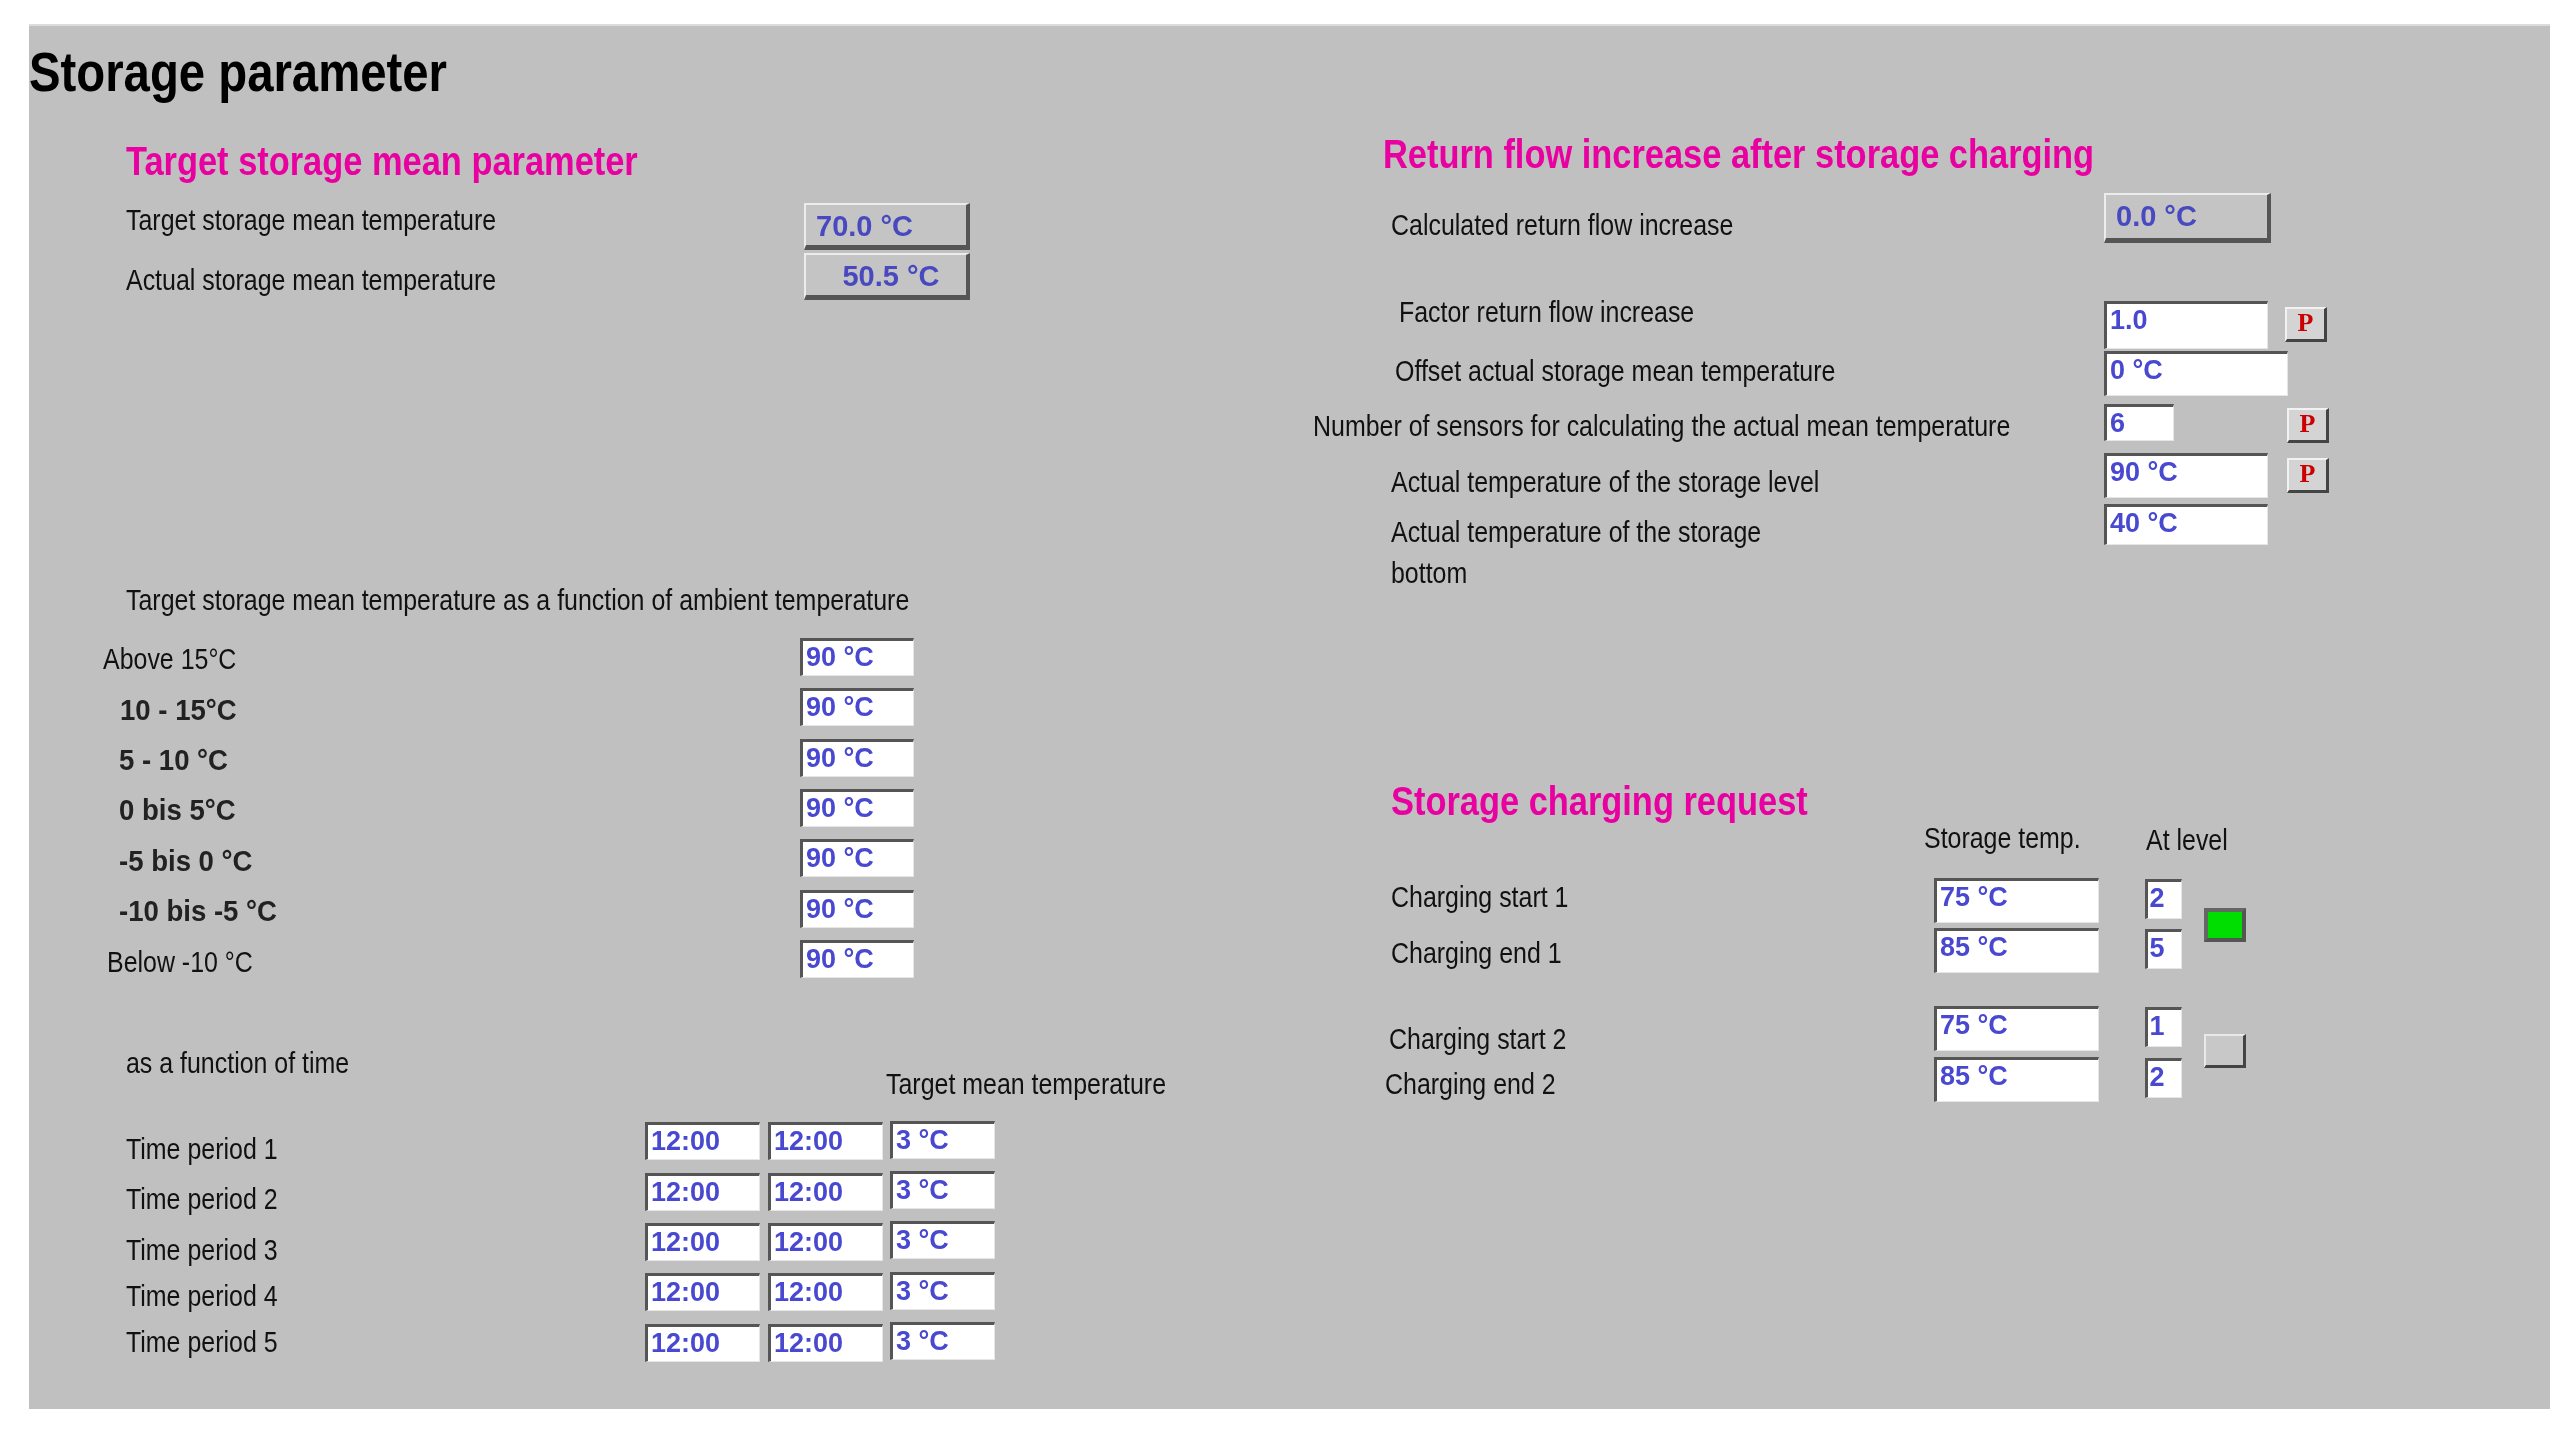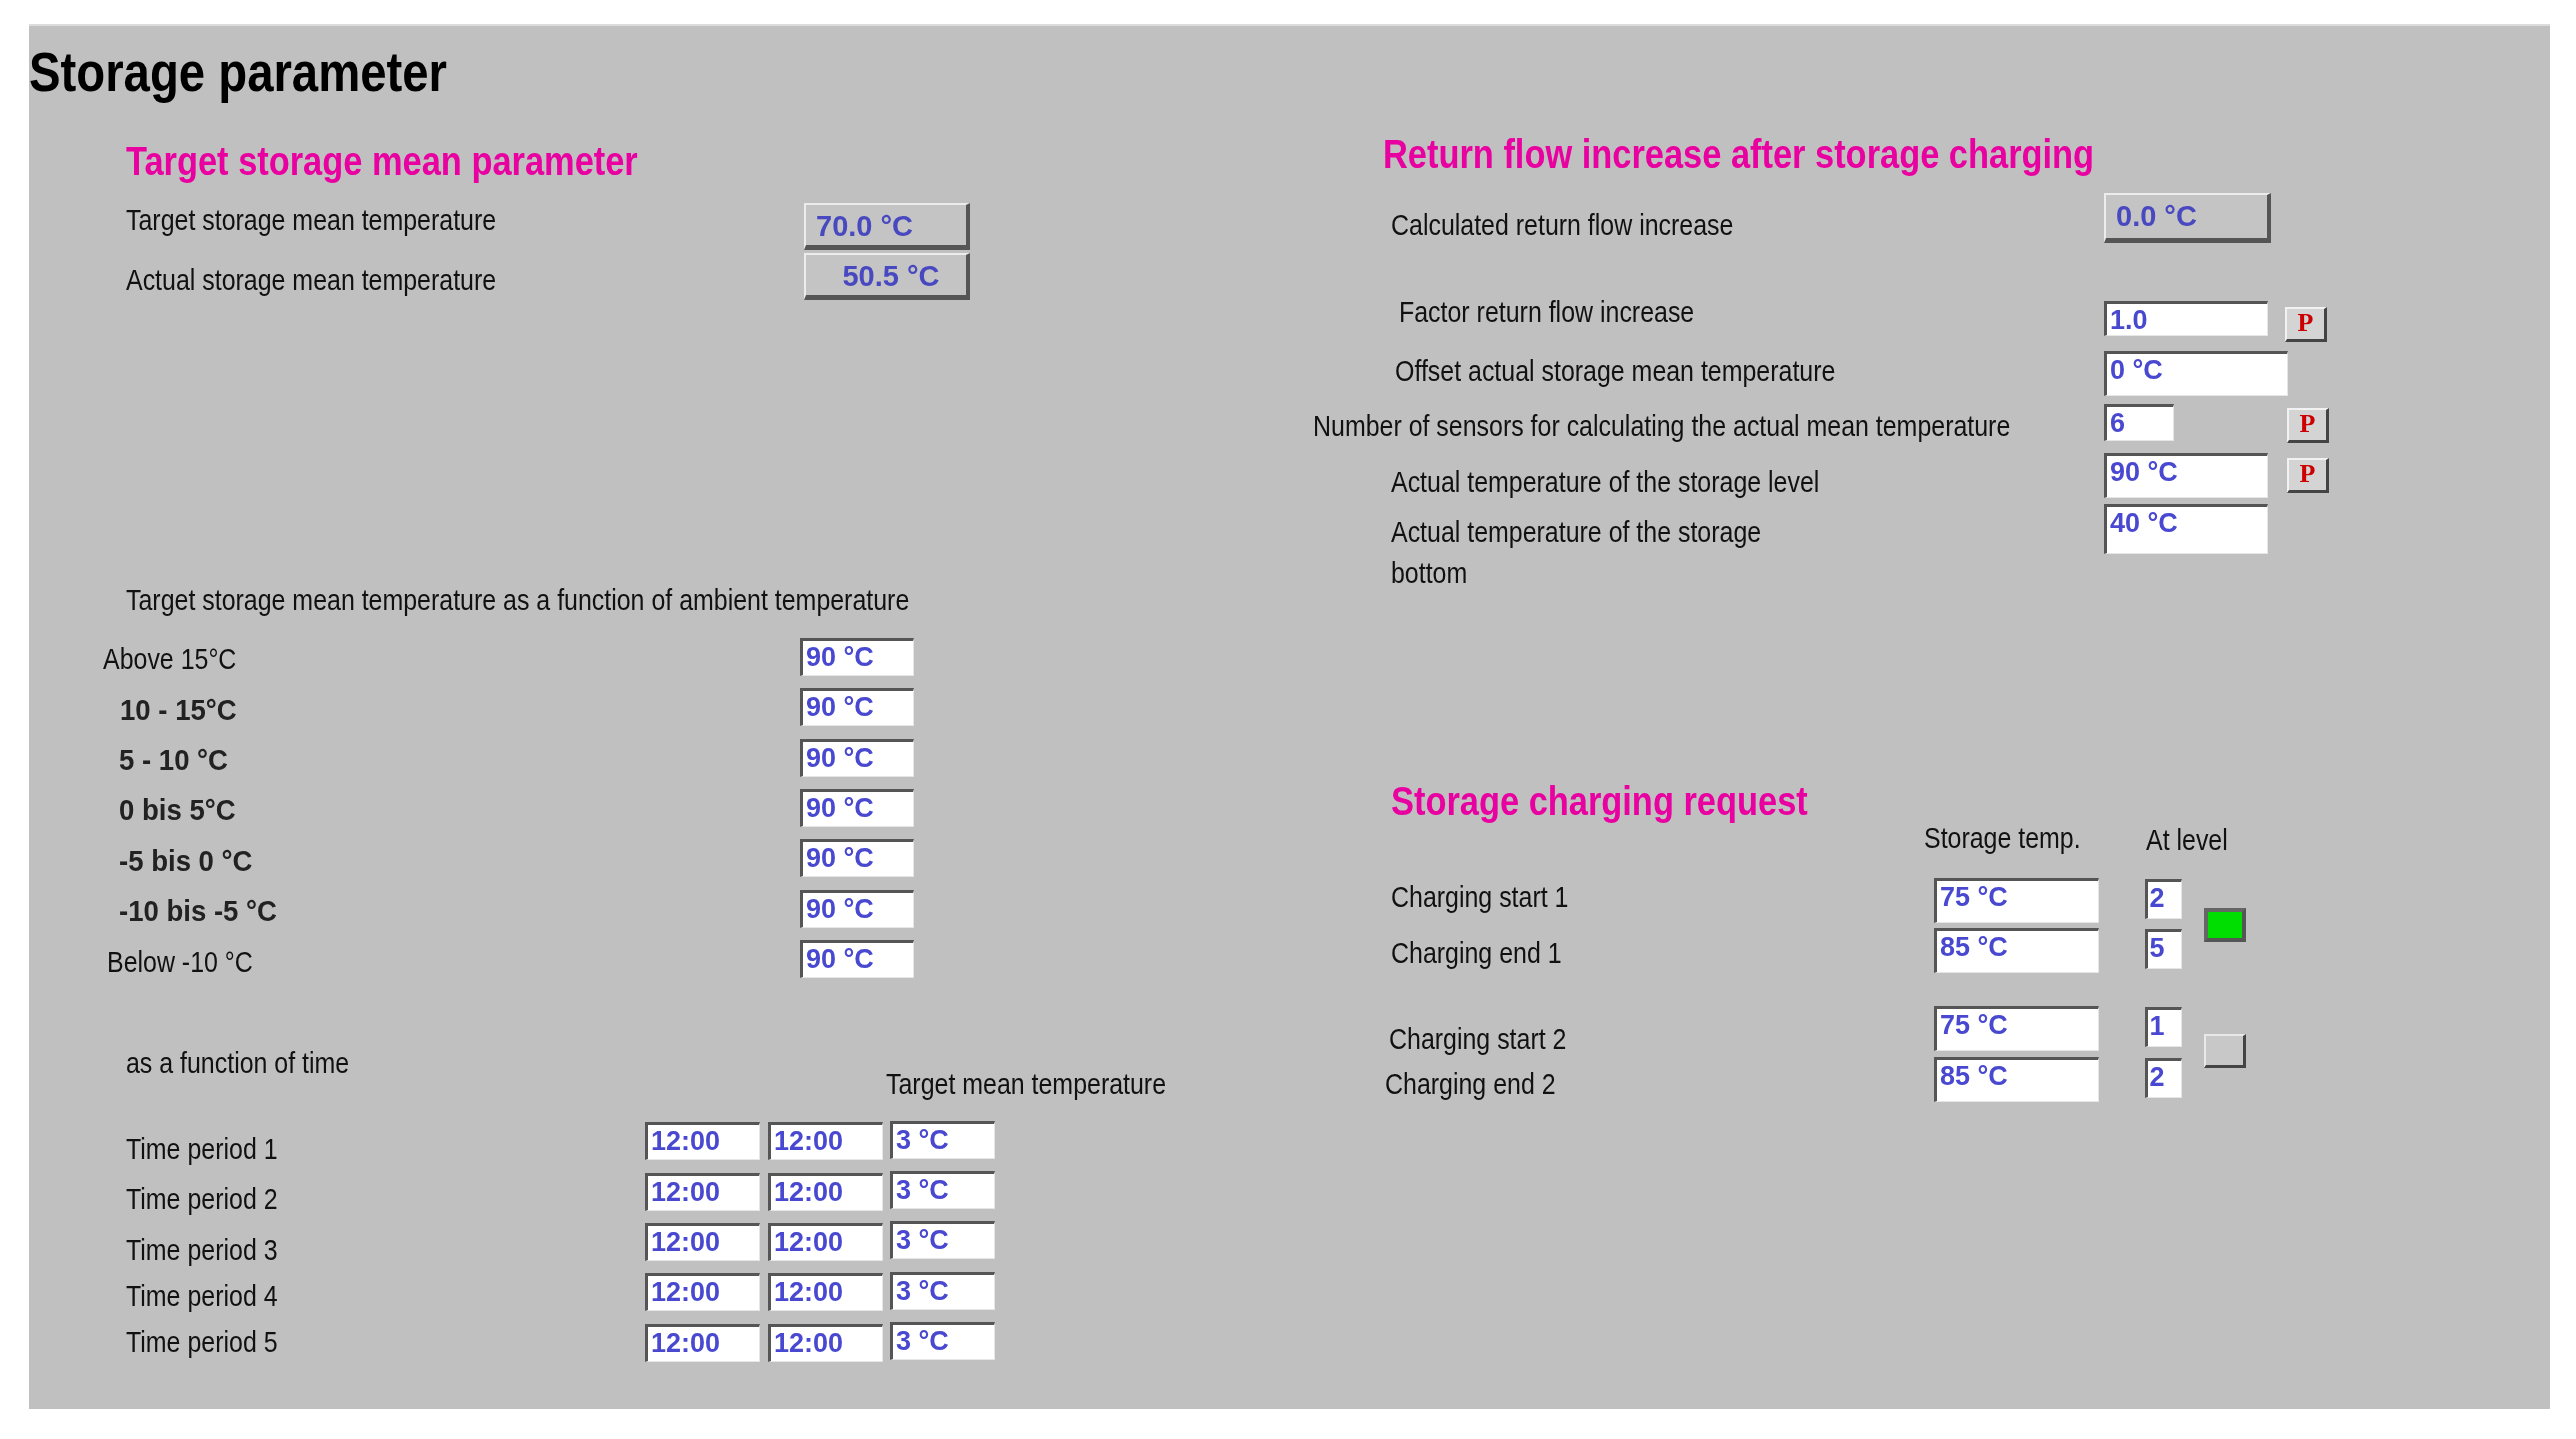--- a/index.html
+++ b/index.html
@@ -100,37 +100,37 @@
 <div class="field" style="left:645px;top:1324px;width:115px;height:38px;">12:00</div>
 <div class="field" style="left:768px;top:1324px;width:115px;height:38px;">12:00</div>
 <div class="field" style="left:890px;top:1322px;width:105px;height:38px;">3 °C</div>
 
 <div class="section" style="left:1383px;top:134px;">Return flow increase after storage charging</div>
 
 <div class="lbl" style="left:1391px;top:211px;">Calculated return flow increase</div>
 <div class="readout" style="left:2104px;top:193px;width:167px;height:50px;">0.0 °C</div>
 
 <div class="lbl" style="left:1399px;top:298px;">Factor return flow increase</div>
-<div class="field" style="left:2104px;top:301px;width:164px;height:35px;">1.0</div>
+<div class="field" style="left:2104px;top:301px;width:164px;height:48px;">1.0</div>
 <div class="pbtn" style="left:2285px;top:307px;">P</div>
 
 <div class="lbl" style="left:1395px;top:357px;">Offset actual storage mean temperature</div>
 <div class="field" style="left:2104px;top:351px;width:184px;height:45px;">0 °C</div>
 
 <div class="lbl" style="left:1313px;top:412px;">Number of sensors for calculating the actual mean temperature</div>
 <div class="field" style="left:2104px;top:404px;width:70px;height:37px;">6</div>
 <div class="pbtn" style="left:2287px;top:408px;">P</div>
 
 <div class="lbl" style="left:1391px;top:468px;">Actual temperature of the storage level</div>
 <div class="field" style="left:2104px;top:453px;width:164px;height:45px;">90 °C</div>
 <div class="pbtn" style="left:2287px;top:458px;">P</div>
 
 <div class="lbl" style="left:1391px;top:518px;">Actual temperature of the storage</div>
 <div class="lbl" style="left:1391px;top:559px;">bottom</div>
-<div class="field" style="left:2104px;top:504px;width:164px;height:50px;">40 °C</div>
+<div class="field" style="left:2104px;top:504px;width:164px;height:41px;">40 °C</div>
 
 <div class="section" style="left:1391px;top:781px;">Storage charging request</div>
 <div class="lbl" style="left:1924px;top:824px;">Storage temp.</div>
 <div class="lbl" style="left:2146px;top:826px;">At level</div>
 
 <div class="lbl" style="left:1391px;top:883px;">Charging start 1</div>
 <div class="field" style="left:1934px;top:878px;width:165px;height:45px;">75 °C</div>
 <div class="field" style="left:2145px;top:879px;width:37px;height:40px;padding-left:1.4px;">2</div>
 
 <div class="lbl" style="left:1391px;top:939px;">Charging end 1</div>

